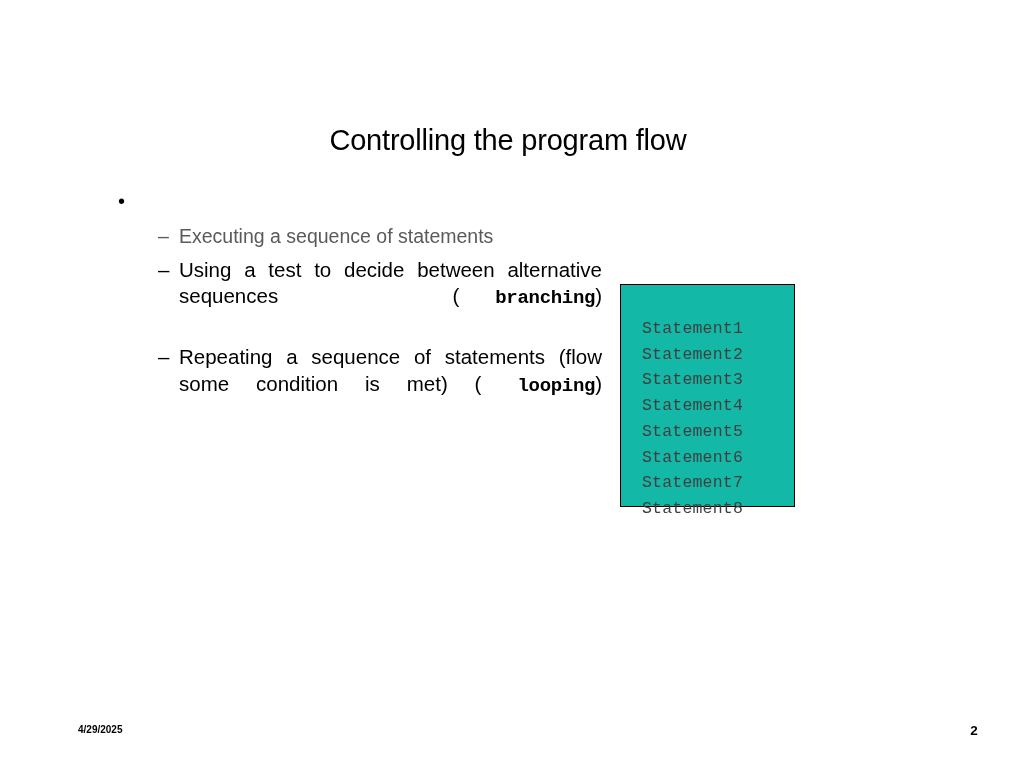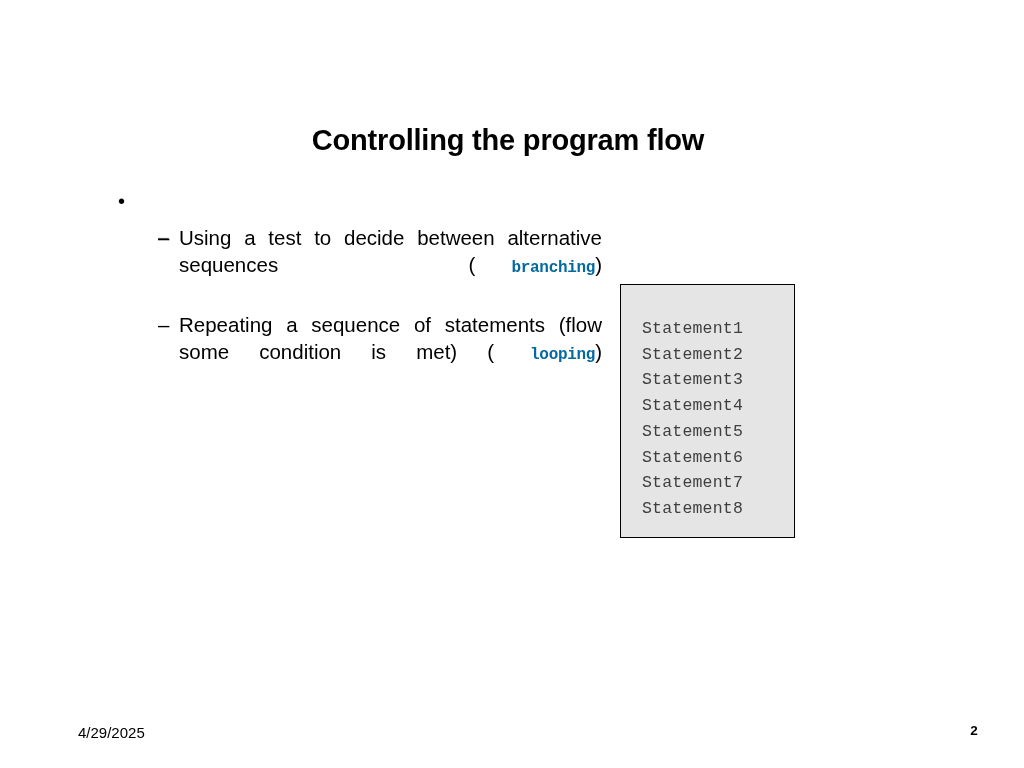--- a/index.html
+++ b/index.html
@@ -23,21 +23,21 @@
   }
 
   
   .slide-title {
     position: absolute;
     left: 0;
     top: 124px;
     width: 1016px;
     text-align: center;
     font-size: 29px;
-    font-weight: bold;
+    font-weight: normal;
     color: #000000;
     letter-spacing: -0.2px;
     line-height: 1.15;
   }
 
   
   .body-block {
     position: absolute;
     left: 116px;
     top: 190px;
@@ -95,35 +95,35 @@
   }
   .l2-item .justify-filler {
     display: inline-block;
     width: 100%;
     height: 0;
   }
 
   .kw {
     font-family: "Liberation Mono", "DejaVu Sans Mono", monospace;
     font-weight: bold;
-    color: #0369a1;
-    font-size: 16px;
+    color: #000000;
+    font-size: 19px;
     letter-spacing: -0.3px;
     margin-left: 36px;
   }
 
   
   .stmt-box {
     position: absolute;
     left: 620px;
     top: 284px;
     width: 175px;
-    height: 254px;
+    height: 223px;
     border: 1.5px solid #000000;
-    background: #e5e5e5;
+    background: #14b8a6;
     box-sizing: border-box;
   }
   .stmt-list {
     position: absolute;
     left: 21px;
     top: 31px;
     margin: 0;
     padding: 0;
     list-style: none;
   }
@@ -134,22 +134,22 @@
     line-height: 25.7px;
     white-space: pre;
     letter-spacing: 0.2px;
   }
 
   
   .footer-date {
     position: absolute;
     left: 78px;
     top: 724px;
-    font-size: 15px;
-    font-weight: normal;
+    font-size: 10px;
+    font-weight: bold;
     color: #000000;
   }
   .footer-page {
     position: absolute;
     left: 948px;
     top: 723px;
     width: 52px;
     text-align: center;
     font-size: 13.5px;
     font-weight: bold;
@@ -165,21 +165,21 @@
 
   <div class="body-block">
 
     <div class="l1-item">
       <span class="bullet-mark">•</span><span class="justify-filler"></span>
     </div>
 
     <div class="l2-list">
 
       <div class="l2-item muted">
-        <span class="dash-mark">–</span>
+        <span class="dash-mark">–</span><span>Executing a sequence of statements</span>
       </div>
 
       <div class="l2-item">
         <span class="dash-mark">–</span><span>Using a test to decide between alternative sequences (</span><span class="kw">branching</span><span>)</span><span class="justify-filler"></span>
       </div>
 
       <div class="l2-item">
         <span class="dash-mark">–</span><span>Repeating a sequence of statements (flow some condition is met) (</span><span class="kw">looping</span><span>)</span><span class="justify-filler"></span>
       </div>
 

